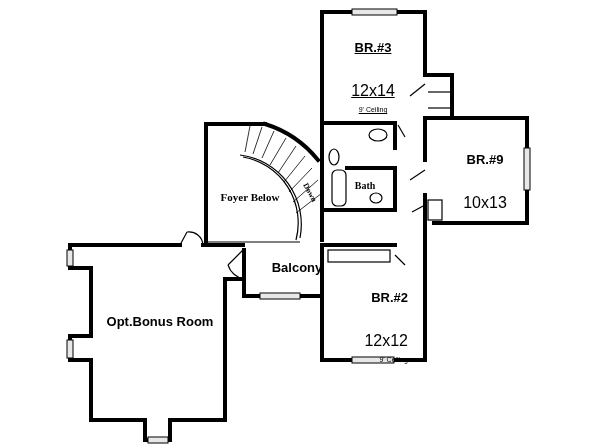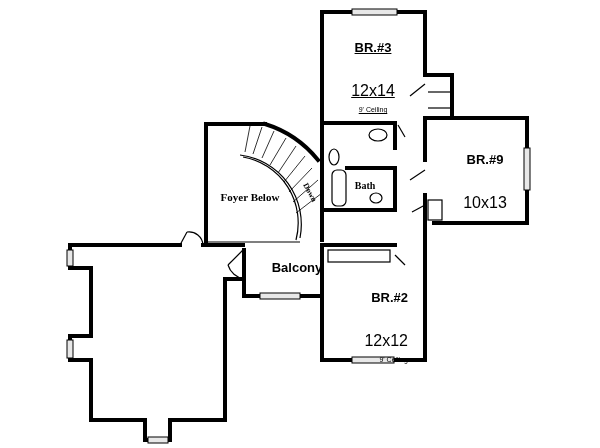--- a/index.html
+++ b/index.html
@@ -114,20 +114,21 @@
   <div class="room-size">10x13</div>
 </div>
 
 <div class="lbl" style="left:338px;top:290px;width:70px;text-align:right;">
   <div class="room-name">BR.#2</div>
   <div class="room-size">12x12</div>
   <div class="room-note" style="margin-top:6px">9' Ceiling</div>
 </div>
 
 <div class="lbl" style="left:95px;top:314px;width:130px;">
+  <div class="room-name">Opt.Bonus Room</div>
 </div>
 
 <div class="lbl room-name" style="left:255px;top:260px;width:60px;margin-left:12px;">Balcony</div>
 
 <div class="lbl serif" style="left:345px;top:180px;width:40px;font-size:10px;">Bath</div>
 
 <div class="lbl serif" style="left:215px;top:191px;width:70px;font-size:11px;">Foyer Below</div>
 
 <div class="lbl serif" style="left:300px;top:188px;font-size:8px;transform:rotate(62deg);">Down</div>
 

